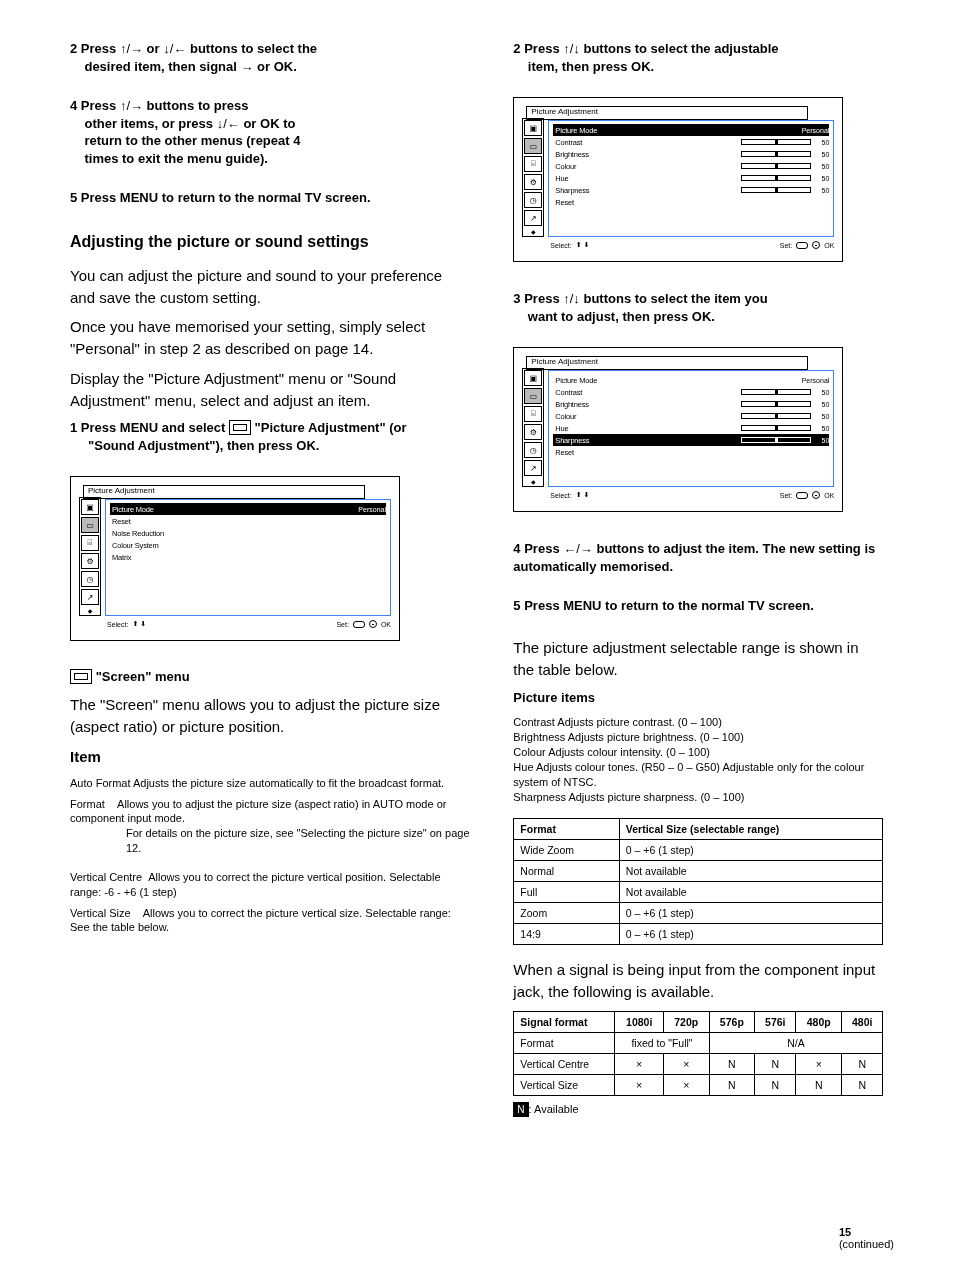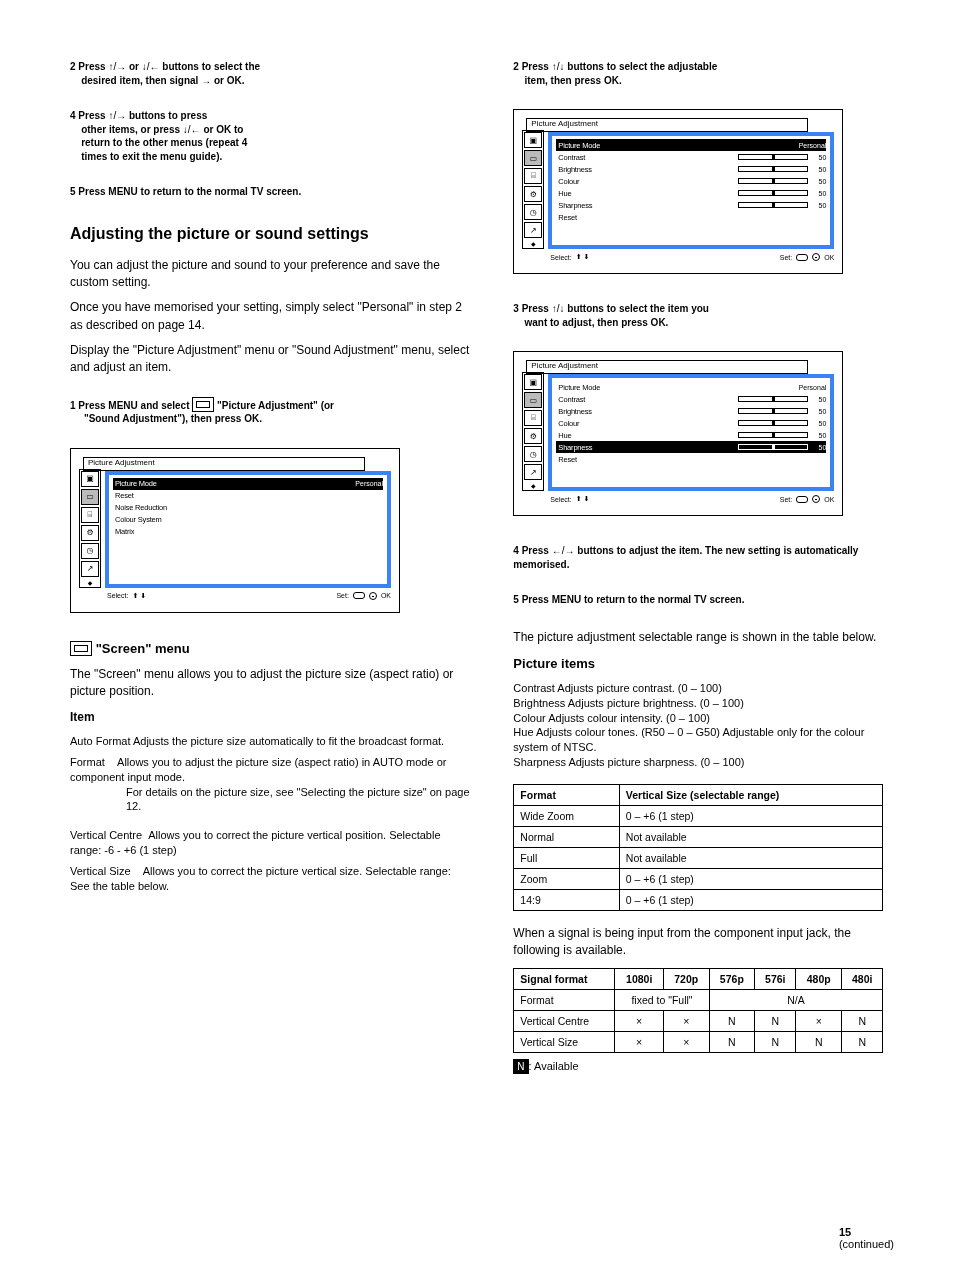--- a/index.html
+++ b/index.html
@@ -1,41 +1,41 @@
 <!DOCTYPE html>
 <html><head>
 <meta charset="utf-8">
 <style>
   * { box-sizing: border-box; margin: 0; padding: 0; }
   body { width: 954px; height: 1274px; font-family: Arial, Helvetica, sans-serif; font-size: 12px; color: #000; background: #fff; position: relative; }
   .page { padding: 40px 60px 40px 70px; }
   .col { display: inline-block; vertical-align: top; }
   .col-left { width: 400px; margin-right: 40px; }
   .col-right { width: 370px; }
-  .step { margin-bottom: 22px; font-size: 10px; line-height: 1.35; margin-top: 20px; }
+  .step { margin-bottom: 22px; font-size: 13px; line-height: 1.35; }
   .step strong { font-weight: bold; }
   .arrows { display: inline-block; font-family: inherit; }
   .diagram { border: 1px solid #000; width: 330px; padding: 8px 8px 12px 8px; margin: 6px 0 28px 0; font-size: 8px; position: relative; }
   .diagram .titlebar { border: 1px solid #000; height: 14px; margin-bottom: 0; position: relative; left: 4px; width: calc(100% - 30px); }
   .diagram .body { display: flex; }
   .diagram .sidebar { width: 22px; display: flex; flex-direction: column; gap: 2px; margin-top: -2px; border:1px solid #000; padding:1px; }
   .diagram .sidebar .icon { height: 16px; border: 1px solid #000; display:flex; align-items:center; justify-content:center; font-size:8px; }
   .diagram .sidebar .icon.sel { background: #bbb; }
-  .diagram .main { flex: 1; margin-left: 4px; border: 4px solid #3b82f6; min-height: 92px; padding: 3px 4px; position: relative; }
+  .diagram .main { flex: 1; margin-left: 4px; border: 1px solid #3b82f6; min-height: 92px; padding: 3px 4px; position: relative; }
   .diagram .row { display: flex; align-items: center; height: 12px; }
   .diagram .row.sel { background: #000; color: #fff; }
   .diagram .row .label { flex: 1; padding-left: 2px; font-size: 7.5px; letter-spacing: -0.2px; }
   .diagram .row .slider { width: 70px; height: 6px; border: 1px solid currentColor; position: relative; margin-right: 4px; }
   .diagram .row .slider::before { content:""; position:absolute; left:48%; top:-1px; bottom:-1px; width:3px; background: currentColor; }
   .diagram .row .value { width: 14px; text-align: right; font-size: 7px; }
   .diagram .footer { font-size: 7px; margin-top: 4px; display:flex; align-items:center; gap:4px; padding-left: 28px; }
   .diagram .sidebar .dot { font-size:6px; text-align:center; }
   .section-title { font-size: 16px; font-weight: bold; margin: 26px 0 14px 0; }
   .subheading { font-size: 13px; font-weight: bold; margin: 10px 0 10px 0; }
-  .body-text { font-size: 12px; line-height: 1.45; margin-bottom: 8px; }
+  .body-text { font-size: 15px; line-height: 1.45; margin-bottom: 8px; }
   .table-text { font-size: 11px; line-height: 1.35; }
   .mini-icon { display:inline-block; border:1.5px solid #000; width:22px; height:15px; vertical-align:-3px; position:relative; }
   .mini-icon::before { content:""; position:absolute; border:1px solid #000; left:3px; right:3px; top:3px; bottom:3px; }
   table.sizes { border-collapse: collapse; margin-top: 6px; width: 100%; }
   table.sizes td { border: 1px solid #000; padding: 4px 6px; font-size: 10.5px; vertical-align: top; text-align: center; }
   table.sizes td.lh { text-align: left; white-space: nowrap; }
   .pagefoot { position: absolute; bottom: 24px; right: 60px; font-size: 11px; }
   .pagefoot .pn { font-weight: bold; }
   .footer .rect { display:inline-block; border:1px solid #000; border-radius:3px; width:12px; height:7px; }
   .footer .circ { display:inline-block; border:1px solid #000; border-radius:50%; width:8px; height:8px; position:relative; }

